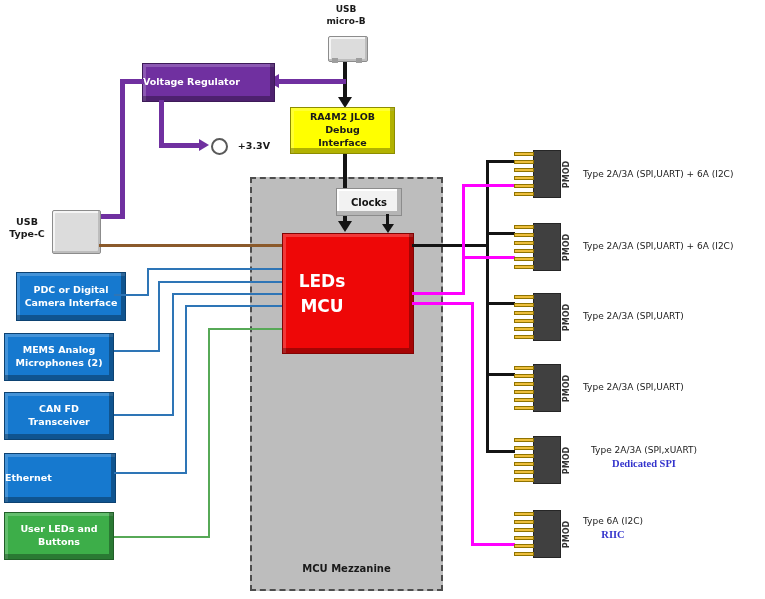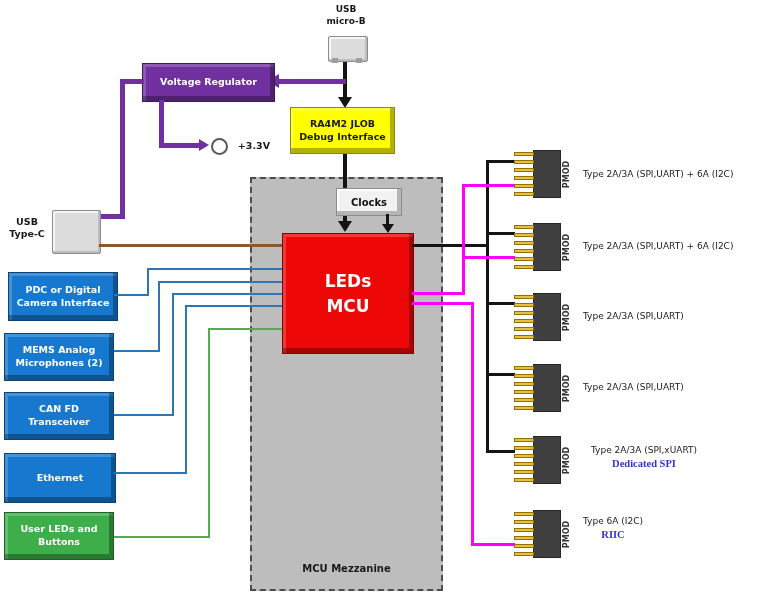--- a/index.html
+++ b/index.html
@@ -1,20 +1,20 @@
 <!DOCTYPE html>
 <html><head>
 <meta charset="utf-8">
 <style>
   html,body{margin:0;padding:0;background:#fff;}
   #stage{position:relative;width:765px;height:599px;background:#ffffff;overflow:hidden;
          font-family:"DejaVu Sans","Liberation Sans",sans-serif;}
   .abs{position:absolute;}
   .wire{position:absolute;}
-  .box3d{position:absolute;display:flex;align-items:center;justify-content:center;
+  .box3d{position:absolute;display:flex;align-items:center;
          text-align:center;color:#fff;font-weight:bold;font-size:9.5px;line-height:1.35;
          border:1px solid rgba(0,0,0,0.45);
          box-shadow:inset -4px -5px 0 rgba(0,0,0,0.30), inset 3px 3px 0 rgba(255,255,255,0.20);}
   .blue{background:#1679CF;}
   .green{background:#3DAE49;}
   .purple{background:#7030A0;}
   .yellow{background:#FFFF00;color:#1a1a1a;}
   .red{background:#EE0707;}
   .clocksbox{position:absolute;display:flex;align-items:center;justify-content:center;
          background:#f2f2f2;color:#111;font-weight:bold;font-size:10px;
@@ -70,42 +70,42 @@
   <div class="wire" style="left:120px;top:79px;width:24px;height:5px;background:#7030A0;"></div>
   <div class="wire" style="left:120px;top:79px;width:5px;height:140px;background:#7030A0;"></div>
   <div class="wire" style="left:98px;top:214px;width:27px;height:5px;background:#7030A0;"></div>
 
   <div class="wire" style="left:159px;top:100px;width:5px;height:48px;background:#7030A0;"></div>
   <div class="wire" style="left:159px;top:143px;width:41px;height:5px;background:#7030A0;"></div>
   <div class="arr arr-right-pu" style="left:199px;top:139px;"></div>
   <div class="circ" style="left:211px;top:138px;"></div>
   <div class="lbl" style="left:230px;top:140px;width:40px;text-align:right;font-size:9.5px;">+3.3V</div>
 
-  <div class="box3d yellow" style="left:290px;top:107px;width:105px;height:47px;padding:0 6px;box-sizing:border-box;">
+  <div class="box3d yellow" style="left:290px;top:107px;width:105px;height:47px;padding:0 12px;box-sizing:border-box;">
     <span style="max-width:92px;">RA4M2 JLOB Debug Interface</span>
   </div>
 
   <div class="wire" style="left:343px;top:154px;width:4px;height:70px;background:#141414;"></div>
   <div class="arr arr-down-bk" style="left:338px;top:221px;"></div>
 
   <div class="clocksbox" style="left:336px;top:188px;width:64px;height:26px;">
     <span>Clocks</span>
   </div>
   <div class="wire" style="left:386px;top:214px;width:3px;height:11px;background:#141414;"></div>
   <div class="arr arr-down-sm" style="left:382px;top:224px;"></div>
 
   <div class="lbl" style="left:4px;top:216px;width:46px;font-size:9.5px;">
     <span>USB</span><br>
     <span>Type-C</span>
   </div>
   <div class="conn" style="left:52px;top:210px;width:47px;height:42px;"></div>
 
   <div class="wire" style="left:99px;top:244px;width:183px;height:3px;background:#8B5A2B;"></div>
 
-  <div class="box3d blue" style="left:8px;top:272px;width:110px;height:49px;padding:0 6px;box-sizing:border-box;">
+  <div class="box3d blue" style="left:16px;top:272px;width:110px;height:49px;padding:0 6px;box-sizing:border-box;">
     <span>PDC or Digital Camera Interface</span>
   </div>
   <div class="box3d blue" style="left:4px;top:333px;width:110px;height:48px;padding:0 10px;box-sizing:border-box;">
     <span>MEMS Analog Microphones (2)</span>
   </div>
   <div class="box3d blue" style="left:4px;top:392px;width:110px;height:48px;padding:0 18px;box-sizing:border-box;">
     <span>CAN FD Transceiver</span>
   </div>
   <div class="box3d blue" style="left:4px;top:453px;width:110px;height:48px;">
     <span>Ethernet</span>

